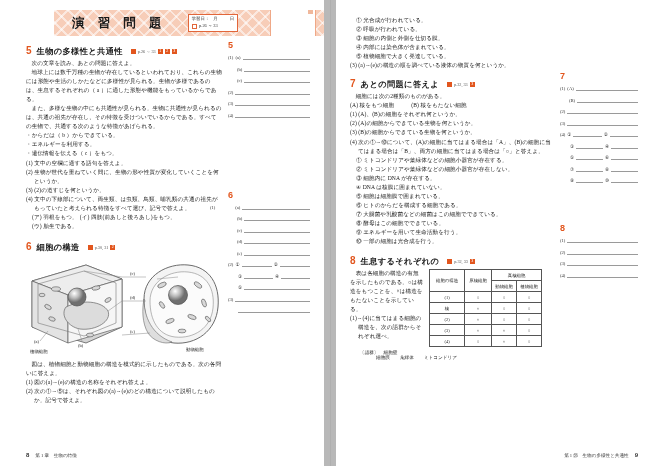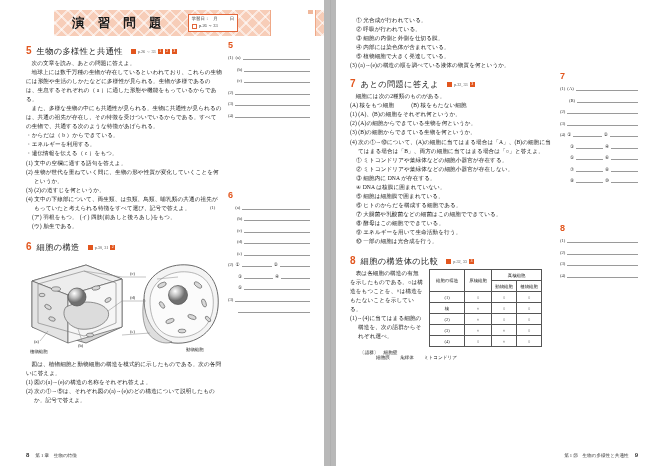--- a/index.html
+++ b/index.html
@@ -29,21 +29,21 @@
     padding:1.5px 3px;color:#333;white-space:nowrap;}
   .studydate .row2{display:flex;align-items:center;gap:2px;}
   .sq{display:inline-block;width:3.4px;height:3.4px;border:0.6px solid #e2663a;}
   .corner-box{position:absolute;right:8px;top:-4px;width:44px;height:38px;
     border:1.2px solid #efa887;background:#fff;z-index:3;}
   .corner-box .mk{position:absolute;right:2px;top:2px;width:5px;height:5px;background:#f0b89c;}
 
   
   .sec{display:flex;align-items:baseline;gap:5px;margin:6px 0 2px 0;}
   .sec-no{color:#e2561e;font-weight:bold;font-size:10px;font-family:"Liberation Sans",sans-serif;}
-  .sec-title{font-weight:normal;font-size:8.2px;letter-spacing:.4px;text-align:center;}
+  .sec-title{font-weight:bold;font-size:8.2px;letter-spacing:.4px;text-align:center;}
   .tagwrap{display:flex;align-items:center;gap:2px;margin-left:3px;}
   .tag-book{display:inline-block;width:5px;height:5px;background:#e2561e;}
   .tag-txt{font-size:4.2px;color:#555;}
   .tag-num{display:inline-block;width:5px;height:5px;background:#e2561e;color:#fff;
     font-size:3.6px;line-height:5px;text-align:center;font-family:"Liberation Sans",sans-serif;}
 
   
   .body{font-size:5.6px;line-height:1.62;letter-spacing:.1px;}
   .body p{margin:0;}
   .ind1{text-indent:5.6px;}
@@ -362,21 +362,21 @@
           <p class="hang2">⑤ 細胞は細胞膜で囲まれている。</p>
           <p class="hang2">⑥ ヒトのからだを構成する細胞である。</p>
           <p class="hang2">⑦ 大腸菌や乳酸菌などの細菌はこの細胞でできている。</p>
           <p class="hang2">⑧ 酵母はこの細胞でできている。</p>
           <p class="hang2">⑨ エネルギーを用いて生命活動を行う。</p>
           <p class="hang2">⑩ 一部の細胞は光合成を行う。</p>
         </div>
 
         <div class="sec" style="margin-top:9px;">
           <span class="sec-no">8</span>
-          <span class="sec-title">細胞の構造体の比較</span>
+          <span class="sec-title">生息するそれぞれの</span>
           <span class="tagwrap">
             <span class="tag-book"></span>
             <span class="tag-txt">p.32, 33</span>
             <span class="tag-num">3</span>
           </span>
         </div>
 
         <div style="display:flex;gap:5px;align-items:flex-start;">
           <div class="body" style="flex:0 0 74px;width:74px;">
             <p class="ind1">表は各細胞の構造の有無を示したものである。○は構造をもつことを、×は構造をもたないことを示している。</p>

